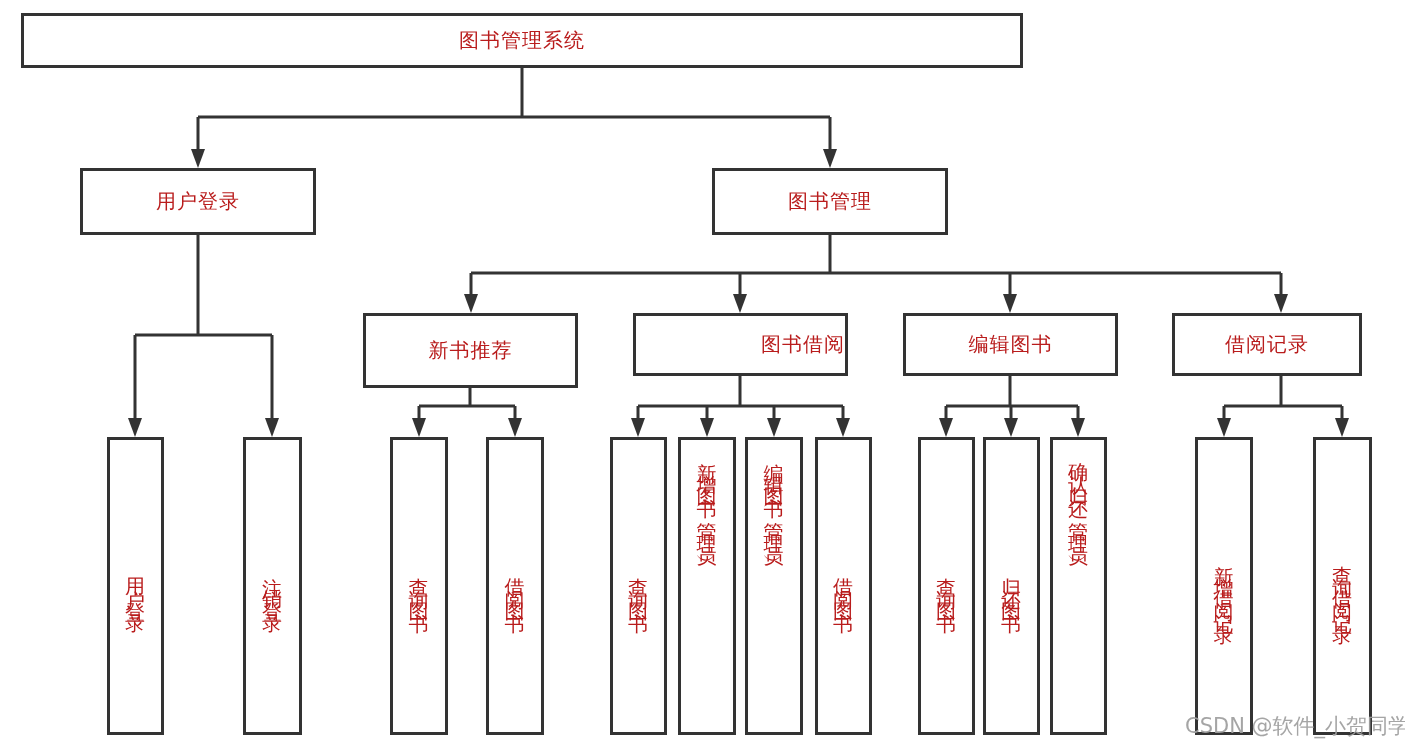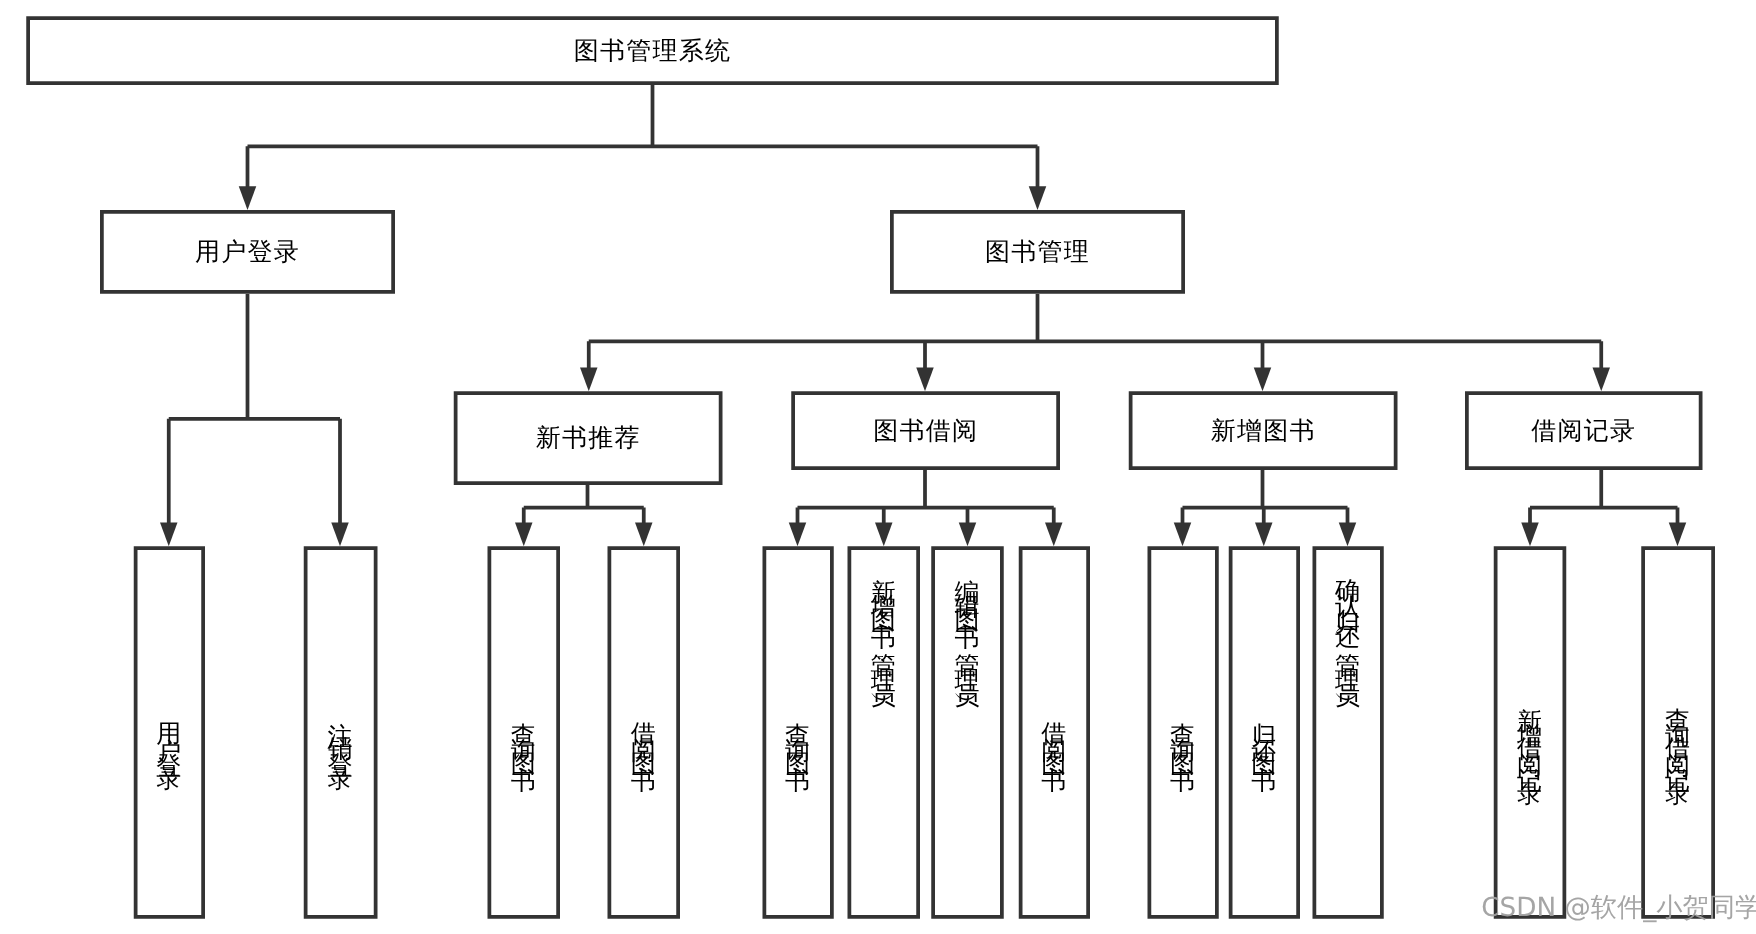--- a/index.html
+++ b/index.html
@@ -2,42 +2,42 @@
 <html><head>
 <meta charset="utf-8">
 <style>
   html,body{margin:0;padding:0;background:#fff;}
   #stage{
     position:relative;width:1405px;height:747px;background:#fff;
     font-family:"DejaVu Sans","Liberation Sans",sans-serif;overflow:hidden;
   }
   .box{
     position:absolute;box-sizing:border-box;border:3px solid #333333;
-    background:#ffffff;color:#000000;
+    background:#ffffff;color:#b91c1c;
   }
   .hbox{display:flex;align-items:center;justify-content:center;}
   .hbox .lbl{font-size:20px;letter-spacing:1px;white-space:nowrap;}
   .vbox{display:flex;align-items:center;justify-content:center;}
   .vbox .lbl{
     writing-mode:vertical-rl;text-orientation:mixed;
     font-size:20px;letter-spacing:12px;line-height:1;white-space:nowrap;
   }
   .vbox.long{align-items:flex-start;padding-top:7px;}
   #connectors{position:absolute;left:0;top:0;z-index:1;}
   .box{z-index:2;}
   #watermark{
     position:absolute;left:1185px;top:712px;z-index:5;
     font-size:21px;color:rgba(160,160,160,0.95);white-space:nowrap;
   }
   
   #n-root{left:21px;top:13px;width:1002px;height:55px;}
   #n-l2-0{left:80px;top:168px;width:236px;height:67px;}
   #n-l2-1{left:712px;top:168px;width:236px;height:67px;text-align:center;}
   #n-l3-0{left:363px;top:313px;width:215px;height:75px;}
-  #n-l3-1{left:633px;top:313px;width:215px;height:63px;}
+  #n-l3-1{left:633px;top:313px;width:215px;height:63px;justify-content:flex-end;}
   #n-l3-2{left:903px;top:313px;width:215px;height:63px;}
   #n-l3-3{left:1172px;top:313px;width:190px;height:63px;}
   #n-lf-0{left:107px;top:437px;width:57px;height:298px;}
   #n-lf-1{left:243px;top:437px;width:59px;height:298px;}
   #n-lf-2{left:390px;top:437px;width:58px;height:298px;}
   #n-lf-3{left:486px;top:437px;width:58px;height:298px;}
   #n-lf-4{left:610px;top:437px;width:57px;height:298px;}
   #n-lf-5{left:678px;top:437px;width:58px;height:298px;}
   #n-lf-6{left:745px;top:437px;width:58px;height:298px;}
   #n-lf-7{left:815px;top:437px;width:57px;height:298px;}
@@ -94,21 +94,21 @@
     <span class="lbl">图书管理</span>
   </div>
 
   <div id="n-l3-0" class="box hbox">
     <span class="lbl">新书推荐</span>
   </div>
   <div id="n-l3-1" class="box hbox">
     <span class="lbl">图书借阅</span>
   </div>
   <div id="n-l3-2" class="box hbox">
-    <span class="lbl">新增图书</span>
+    <span class="lbl">编辑图书</span>
   </div>
   <div id="n-l3-3" class="box hbox">
     <span class="lbl">借阅记录</span>
   </div>
 
   <div id="n-lf-0" class="box vbox">
     <span class="lbl">用户登录</span>
   </div>
   <div id="n-lf-1" class="box vbox">
     <span class="lbl">注销登录</span>

